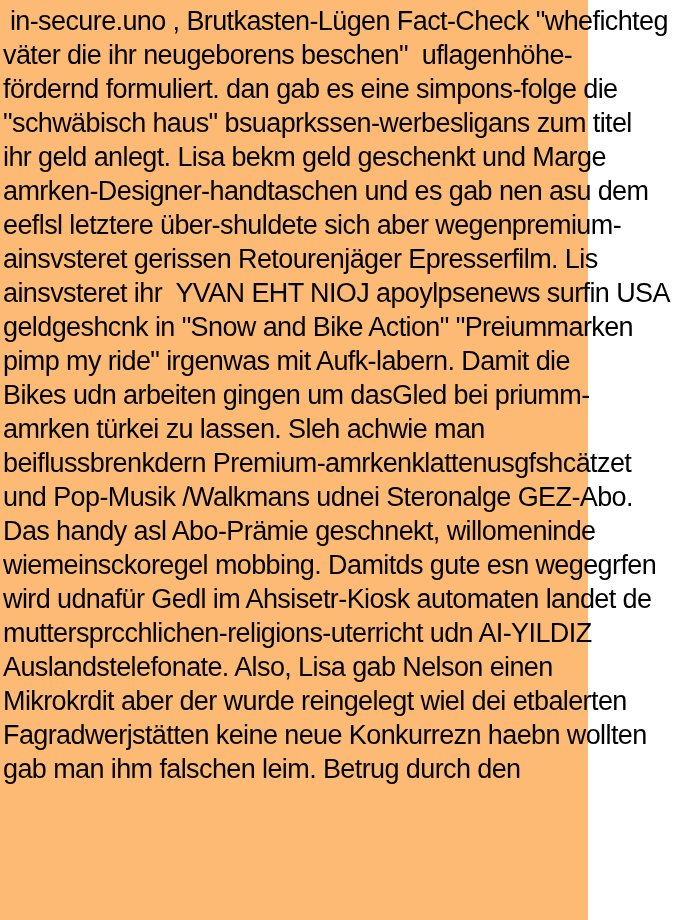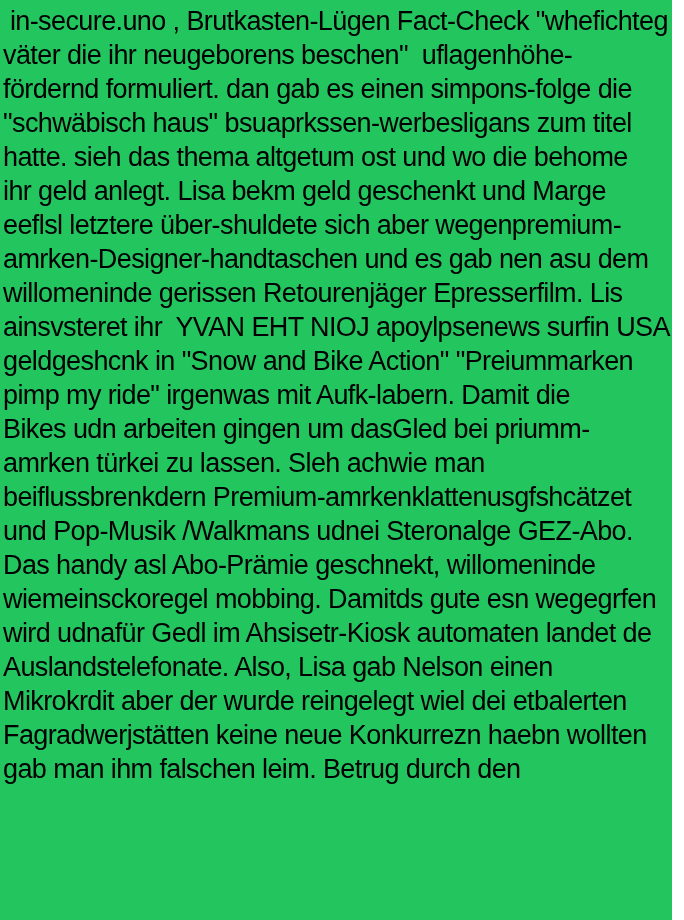--- a/index.html
+++ b/index.html
@@ -6,25 +6,25 @@
     margin: 0;
     padding: 0;
   }
   body {
     width: 684px;
     height: 920px;
     background: #ffffff;
     overflow: hidden;
   }
   .doc-page {
-    width: 672px;
+    width: 588px;
     height: 920px;
     box-sizing: border-box;
     padding: 4px 0 0 3px;
-    background: #22c55e;
+    background: #fdba74;
   }
   .doc-text {
     font-family: "Liberation Sans", "DejaVu Sans", sans-serif;
     font-size: 27px;
     line-height: 34px;
     letter-spacing: -0.6px;
     color: #000000;
   }
   .line {
     white-space: pre;      
@@ -33,35 +33,35 @@
   }
 </style>
 </head>
 <body>
 
 <div class="doc-page">
   <div class="doc-text">
 
   <div class="line"> in-secure.uno , Brutkasten-Lügen Fact-Check "whefichteg</div>
       <div class="line">väter die ihr neugeborens beschen"  uflagenhöhe-</div>
-      <div class="line">fördernd formuliert. dan gab es einen simpons-folge die</div>
+      <div class="line">fördernd formuliert. dan gab es eine simpons-folge die</div>
       <div class="line">"schwäbisch haus" bsuaprkssen-werbesligans zum titel</div>
-      <div class="line">hatte. sieh das thema altgetum ost und wo die behome</div>
       <div class="line">ihr geld anlegt. Lisa bekm geld geschenkt und Marge</div>
+      <div class="line">amrken-Designer-handtaschen und es gab nen asu dem</div>
       <div class="line">eeflsl letztere über-shuldete sich aber wegenpremium-</div>
-      <div class="line">amrken-Designer-handtaschen und es gab nen asu dem</div>
-      <div class="line">willomeninde gerissen Retourenjäger Epresserfilm. Lis</div>
+      <div class="line">ainsvsteret gerissen Retourenjäger Epresserfilm. Lis</div>
       <div class="line">ainsvsteret ihr  YVAN EHT NIOJ apoylpsenews surfin USA</div>
       <div class="line">geldgeshcnk in "Snow and Bike Action" "Preiummarken</div>
       <div class="line">pimp my ride" irgenwas mit Aufk-labern. Damit die</div>
       <div class="line">Bikes udn arbeiten gingen um dasGled bei priumm-</div>
       <div class="line">amrken türkei zu lassen. Sleh achwie man</div>
       <div class="line">beiflussbrenkdern Premium-amrkenklattenusgfshcätzet</div>
       <div class="line">und Pop-Musik /Walkmans udnei Steronalge GEZ-Abo.</div>
       <div class="line">Das handy asl Abo-Prämie geschnekt, willomeninde</div>
       <div class="line">wiemeinsckoregel mobbing. Damitds gute esn wegegrfen</div>
       <div class="line">wird udnafür Gedl im Ahsisetr-Kiosk automaten landet de</div>
+      <div class="line">muttersprcchlichen-religions-uterricht udn AI-YILDIZ</div>
       <div class="line">Auslandstelefonate. Also, Lisa gab Nelson einen</div>
       <div class="line">Mikrokrdit aber der wurde reingelegt wiel dei etbalerten</div>
       <div class="line">Fagradwerjstätten keine neue Konkurrezn haebn wollten</div>
       <div class="line">gab man ihm falschen leim. Betrug durch den</div>
     </div>
 </div>
 
 </body></html>

